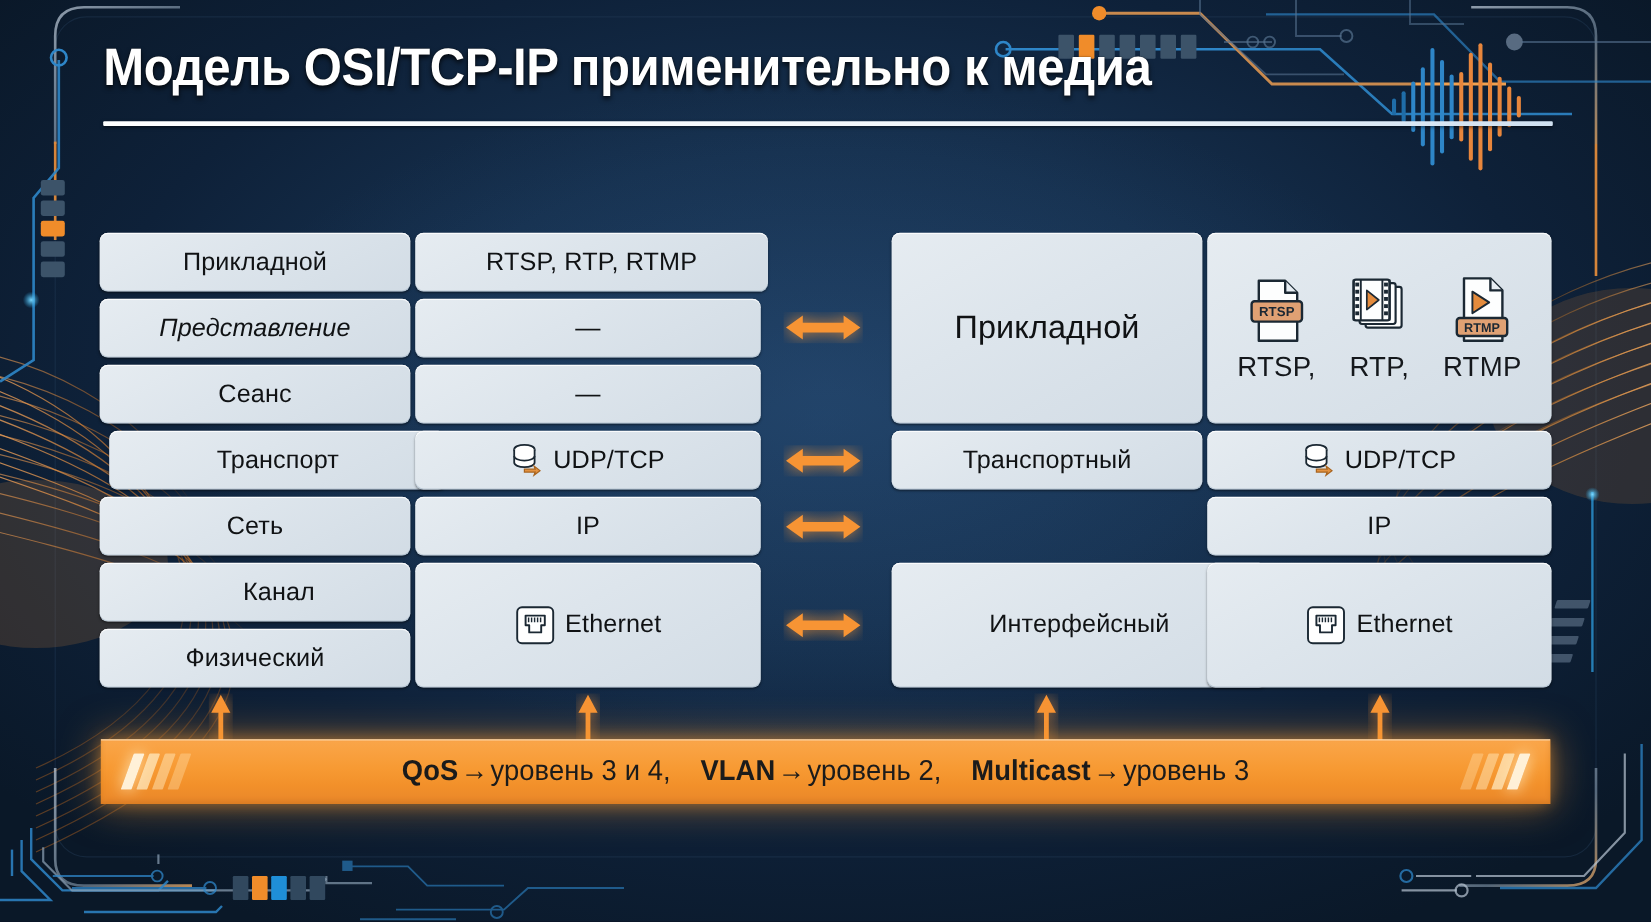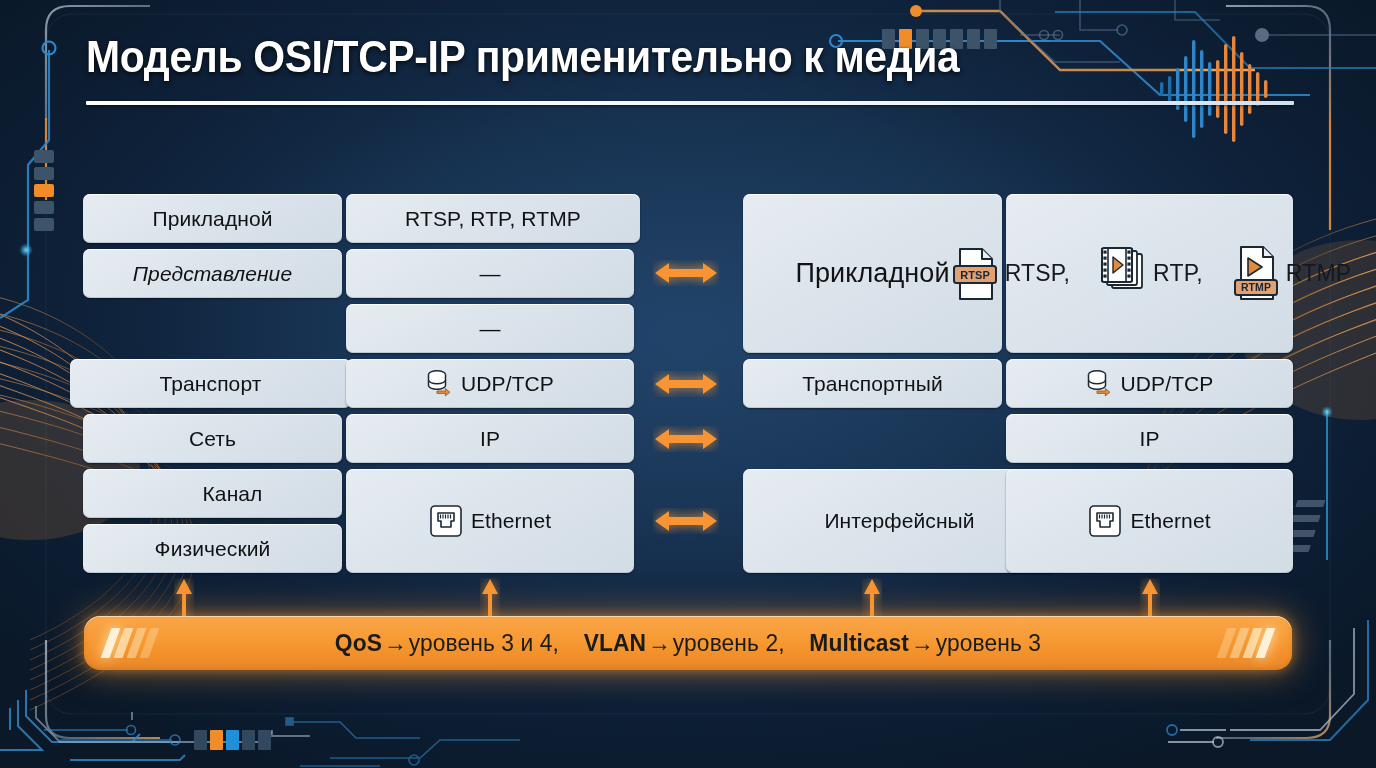--- a/index.html
+++ b/index.html
@@ -89,38 +89,38 @@
   }
 
   .proto-group {
     display: flex;
     align-items: flex-end;
     justify-content: center;
     gap: 26px;
   }
   .proto-item {
     display: flex;
-    flex-direction: row;
+    flex-direction: column;
     align-items: center;
     gap: 3px;
   }
   .proto-label { font-size: 23px; color: #15181c; letter-spacing: 0.2px; }
 
   
   .dbl-arrow { position: absolute; width: 66px; height: 26px; }
 
   
   .up-arrow { position: absolute; width: 20px; height: 46px; }
 
   
   .banner {
     position: absolute;
     left: 84px; top: 616px;
     width: 1208px; height: 54px;
-    border-radius: 16px;
+    border-radius: 0;
     background: linear-gradient(180deg, #faa64a 0%, #f79a33 45%, #f2902a 72%, #e9872a 100%);
     box-shadow:
       0 0 34px rgba(247,154,51,0.55),
       0 0 12px rgba(247,154,51,0.45),
       inset 0 1px 0 rgba(255,232,200,0.75),
       inset 0 -2px 4px rgba(175,95,15,0.30);
     display: flex;
     align-items: center;
     justify-content: space-between;
     padding: 0 22px;
@@ -383,21 +383,24 @@
   </div>
 
   <div class="diagram">
 
     <div class="cell" style="left:83px; top:194px; width:259px; height:49px;">
       <span>Прикладной</span>
     </div>
     <div class="cell" style="left:83px; top:249px; width:259px; height:49px;font-style:italic;">
       <span>Представление</span>
     </div>
-    <div class="cell" style="left:70px; top:359px; width:281px; height:49px;">
+    <div class="cell" style="left:83px; top:304px; width:259px; height:49px;">
+      <span>Сеанс</span>
+    </div>
+    <div class="cell" style="left:91px; top:359px; width:281px; height:49px;">
       <span>Транспорт</span>
     </div>
     <div class="cell" style="left:83px; top:414px; width:259px; height:49px;">
       <span>Сеть</span>
     </div>
     <div class="cell" style="left:83px; top:469px; width:259px; height:49px;padding-left:40px;">
       <span>Канал</span>
     </div>
     <div class="cell" style="left:83px; top:524px; width:259px; height:49px;">
       <span>Физический</span>

